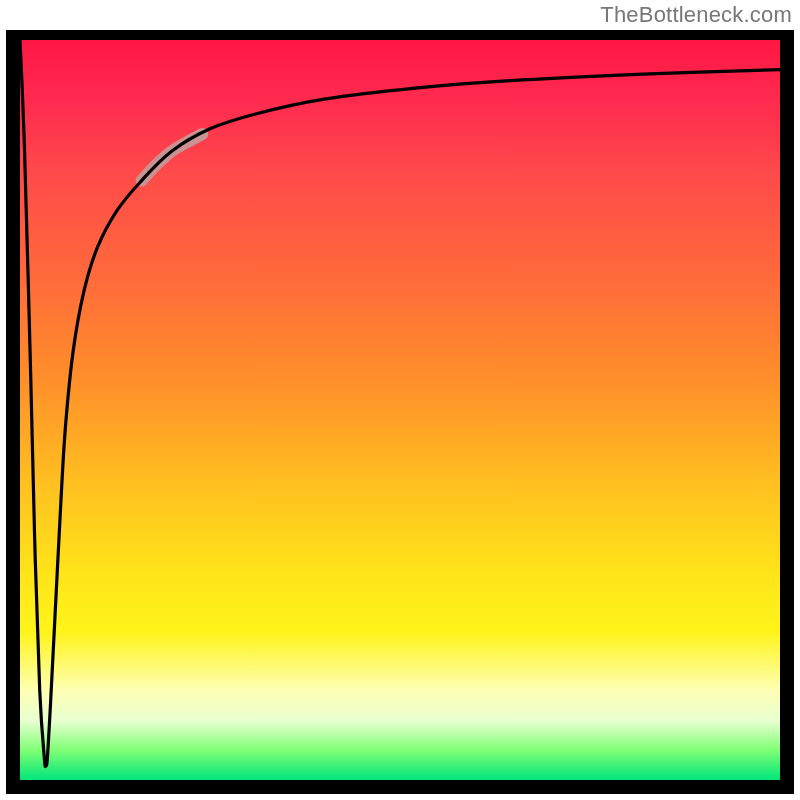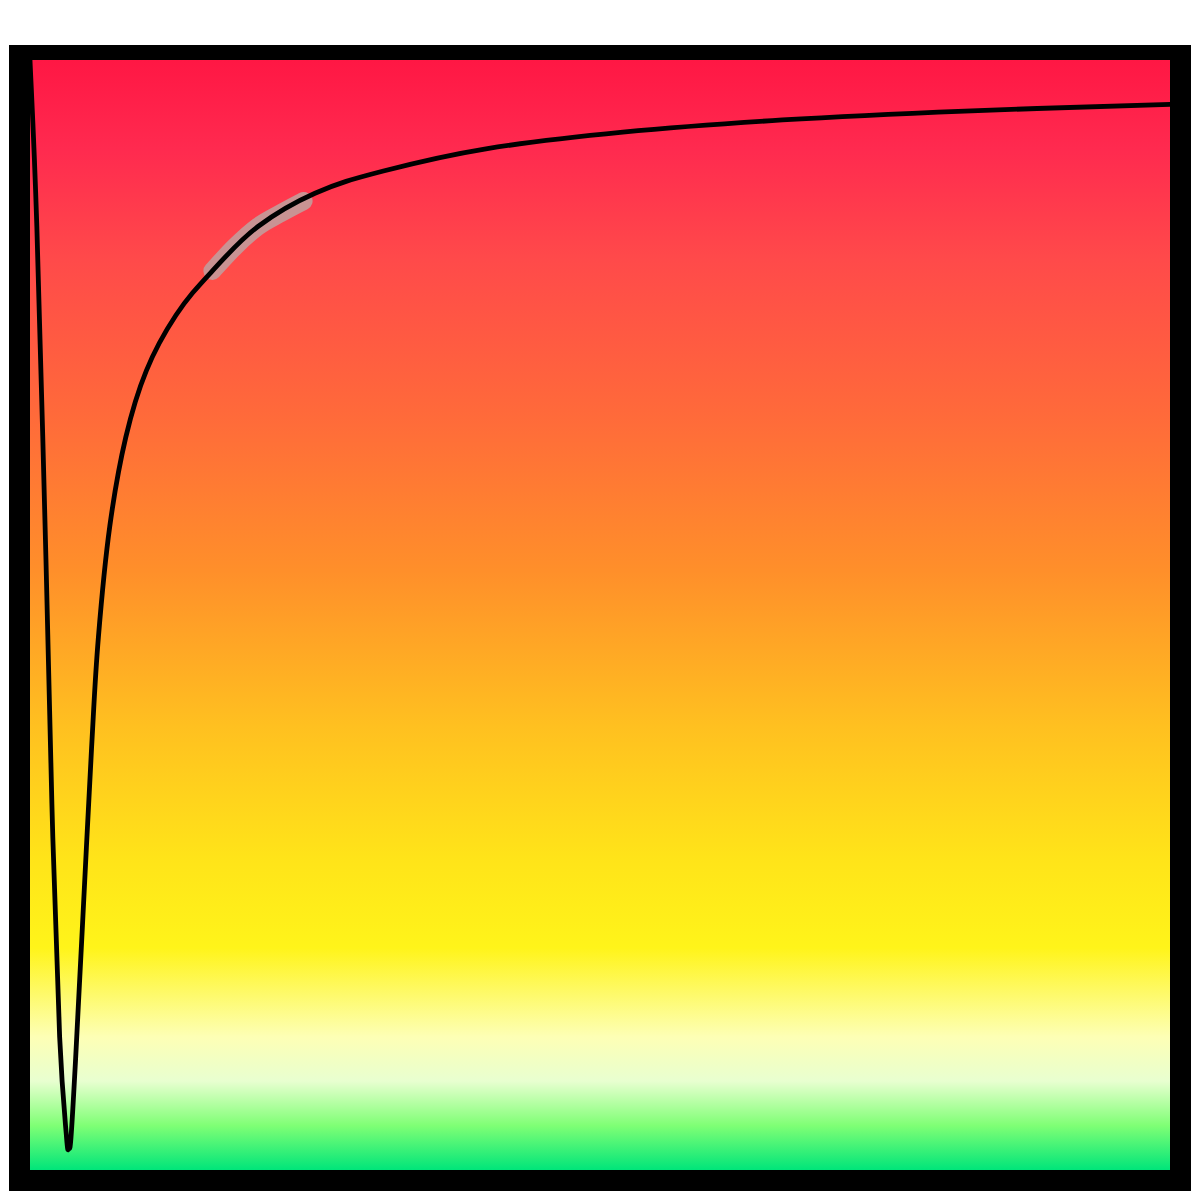--- a/index.html
+++ b/index.html
@@ -63,20 +63,21 @@
     width: 760px;
     height: 740px;
     overflow: visible;
   }
 </style>
 </head>
 <body>
 
 <div class="container">
 
+  <div class="watermark">TheBottleneck.com</div>
 
   <div class="plot-outer">
     <div class="plot-inner">
       <svg class="curve" viewBox="0 0 760 740" preserveAspectRatio="none">
         <path id="highlight-path" fill="none" stroke="#c99393" stroke-width="12" stroke-linecap="round" d="M 121.60 140.60 C 124.34 137.67, 131.33 129.65, 136.80 124.32 C 142.27 118.99, 146.53 115.00, 152.00 111.00 C 157.47 107.00, 161.73 105.18, 167.20 102.12 C 172.67 99.06, 179.66 95.45, 182.40 93.98"></path>
         <path id="main-path" fill="none" stroke="#000000" stroke-width="3.2" stroke-linecap="round" d="M 0.00 0.00 C 0.82 19.98, 2.64 51.06, 4.56 111.00 C 6.48 170.94, 8.72 259.74, 10.64 333.00 C 12.56 406.26, 13.56 460.72, 15.20 518.00 C 16.84 575.28, 18.12 615.24, 19.76 651.20 C 21.40 687.16, 23.23 704.48, 24.32 717.80 C 25.41 731.12, 25.29 725.20, 25.84 725.20 C 26.39 725.20, 26.54 728.46, 27.36 717.80 C 28.18 707.14, 29.03 691.31, 30.40 666.00 C 31.77 640.69, 33.04 614.50, 34.96 577.20 C 36.88 539.90, 39.12 493.43, 41.04 458.80 C 42.96 424.17, 43.41 411.44, 45.60 384.80 C 47.79 358.16, 49.92 334.78, 53.20 310.80 C 56.48 286.82, 59.46 270.25, 63.84 251.60 C 68.22 232.95, 71.50 221.85, 77.52 207.20 C 83.54 192.55, 89.35 182.19, 97.28 170.20 C 105.21 158.21, 111.75 151.26, 121.60 140.60 C 131.45 129.94, 139.69 120.32, 152.00 111.00 C 164.31 101.68, 174.95 95.46, 190.00 88.80 C 205.05 82.14, 215.08 79.33, 235.60 74.00 C 256.12 68.67, 275.27 63.86, 304.00 59.20 C 332.73 54.54, 359.63 51.56, 395.20 48.10 C 430.77 44.64, 460.56 42.49, 501.60 39.96 C 542.64 37.43, 576.69 35.90, 623.20 34.04 C 669.71 32.18, 735.38 30.40, 760.00 29.60"></path>
       </svg>
     </div>
   </div>
 

